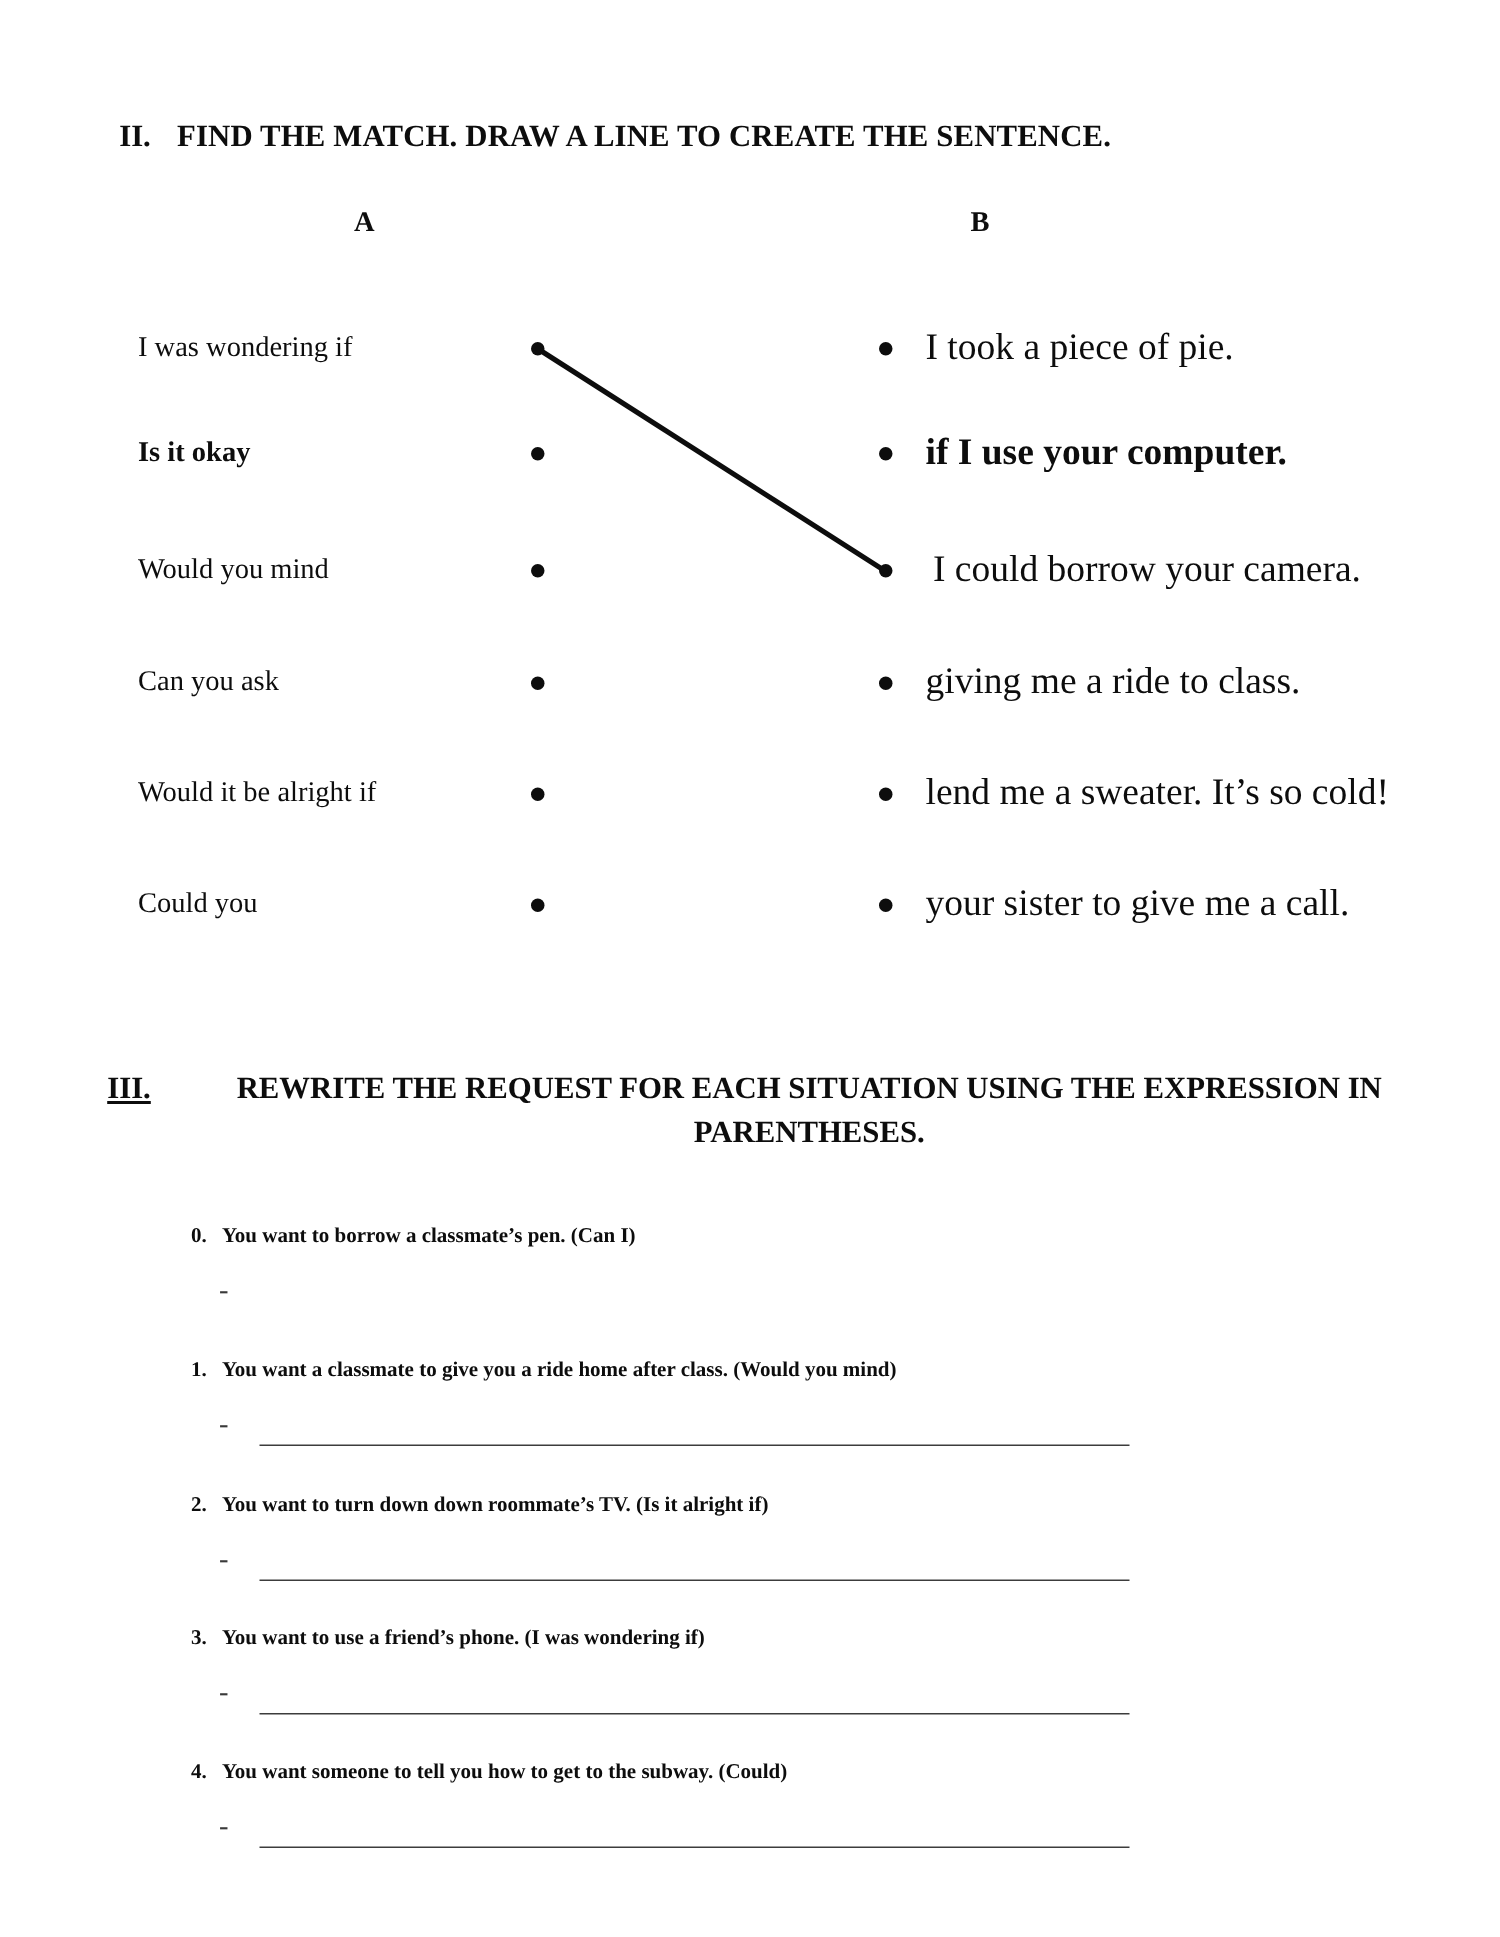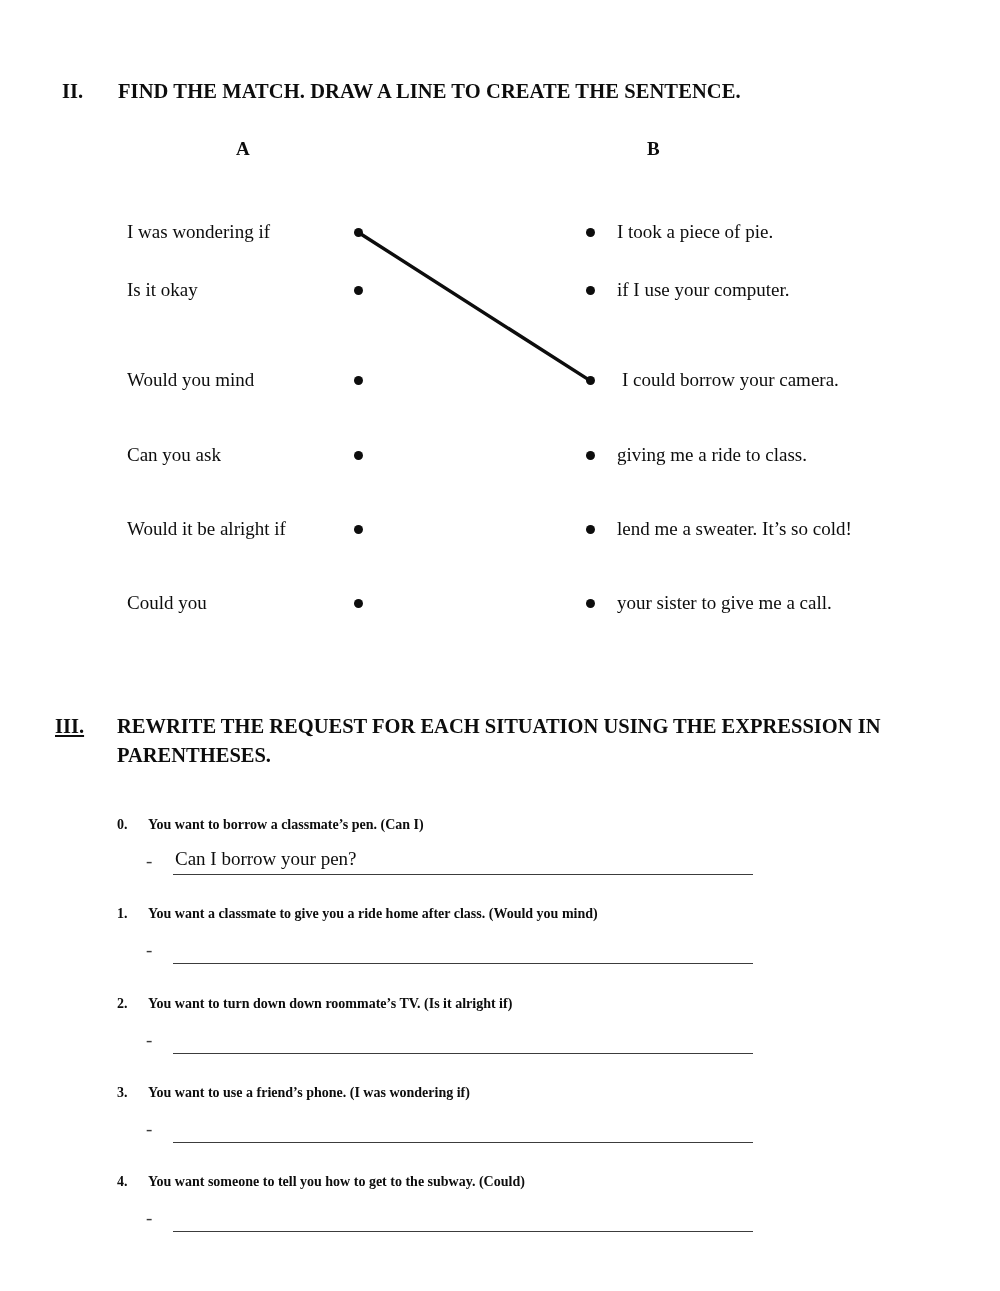--- a/index.html
+++ b/index.html
@@ -14,20 +14,21 @@
     font-family: "Liberation Serif", "DejaVu Serif", serif;
     color: #0d0d0d;
     overflow: hidden;
   }
 
   .page {
     position: absolute;
     left: 0; top: 0;
     width: 1000px;
     height: 1291px;
+    text-align: center;
   }
 
   
   .section-heading {
     position: absolute;
     display: flex;
     align-items: flex-start;
     font-weight: bold;
   }
   .section-numeral {
@@ -80,27 +81,26 @@
     width: 1000px;
     height: 30px;
   }
   .match-left-text {
     position: absolute;
     left: 92px;
     top: 0;
     font-size: 19px;
     white-space: nowrap;
     line-height: 28px;
-    margin-left: 35px;
   }
   .match-right-text {
     position: absolute;
     left: 617px;
     top: 0;
-    font-size: 19px;
+    font-size: 25px;
     white-space: nowrap;
     line-height: 28px;
   }
   .match-row.indented .match-right-text { left: 622px; }
 
   .bullet {
     position: absolute;
     width: 9px;
     height: 9px;
     border-radius: 50%;
@@ -191,21 +191,21 @@
   <div class="col-header" id="col-header-b">B</div>
 
   <div id="match-area">
 
   <div class="match-row" style="top: 0px;">
         <div class="match-left-text">I was wondering if</div>
         <div class="bullet bullet-left"></div>
         <div class="bullet bullet-right"></div>
         <div class="match-right-text">I took a piece of pie.</div>
       </div>
-      <div class="match-row" style="top: 58px;">
+      <div class="match-row" style="top: 70px; font-weight: bold;">
         <div class="match-left-text">Is it okay</div>
         <div class="bullet bullet-left"></div>
         <div class="bullet bullet-right"></div>
         <div class="match-right-text">if I use your computer.</div>
       </div>
       <div class="match-row indented" style="top: 148.4px;">
         <div class="match-left-text">Would you mind</div>
         <div class="bullet bullet-left"></div>
         <div class="bullet bullet-right"></div>
         <div class="match-right-text">I could borrow your camera.</div>
@@ -238,23 +238,20 @@
     <span class="section-numeral">III.</span>
     <span class="section-title">REWRITE THE REQUEST FOR EACH SITUATION USING THE EXPRESSION IN PARENTHESES.</span>
   </div>
 
   <div id="rewrite-area">
 
   <div class="rw-item" style="top: 0px;">
         <div class="rw-prompt"><span class="rw-num">0.</span><span>You want to borrow a classmate’s pen. (Can I)</span></div>
         <div class="rw-answer-row">
           <span class="rw-dash">-</span>
-          <div class="rw-answer-line">
-            <span class="rw-answer-text">Can I borrow your pen?</span>
-          </div>
         </div>
       </div>
       <div class="rw-item" style="top: 89px;">
         <div class="rw-prompt"><span class="rw-num">1.</span><span>You want a classmate to give you a ride home after class. (Would you mind)</span></div>
         <div class="rw-answer-row">
           <span class="rw-dash">-</span>
           <div class="rw-answer-line">
             <span class="rw-answer-text"></span>
           </div>
         </div>

